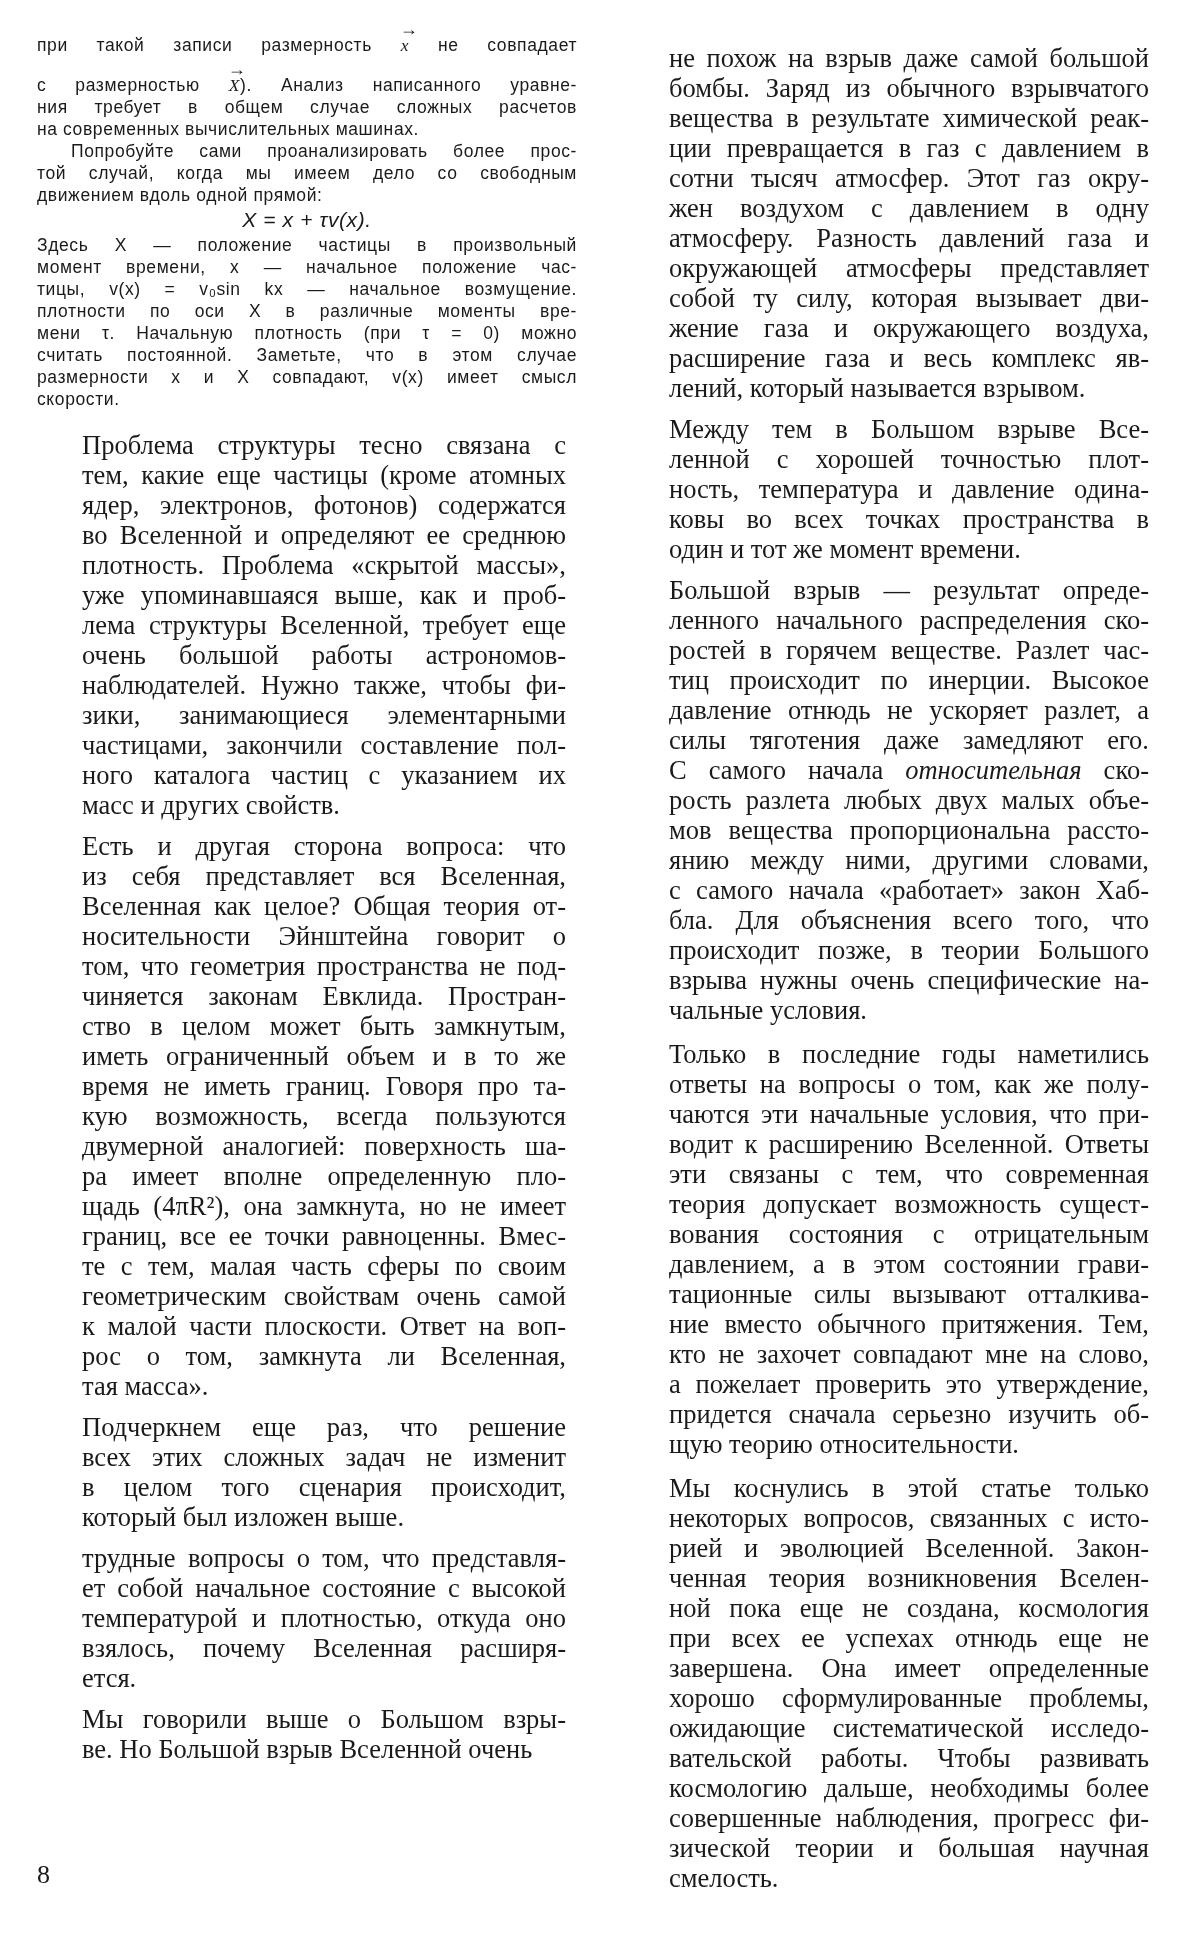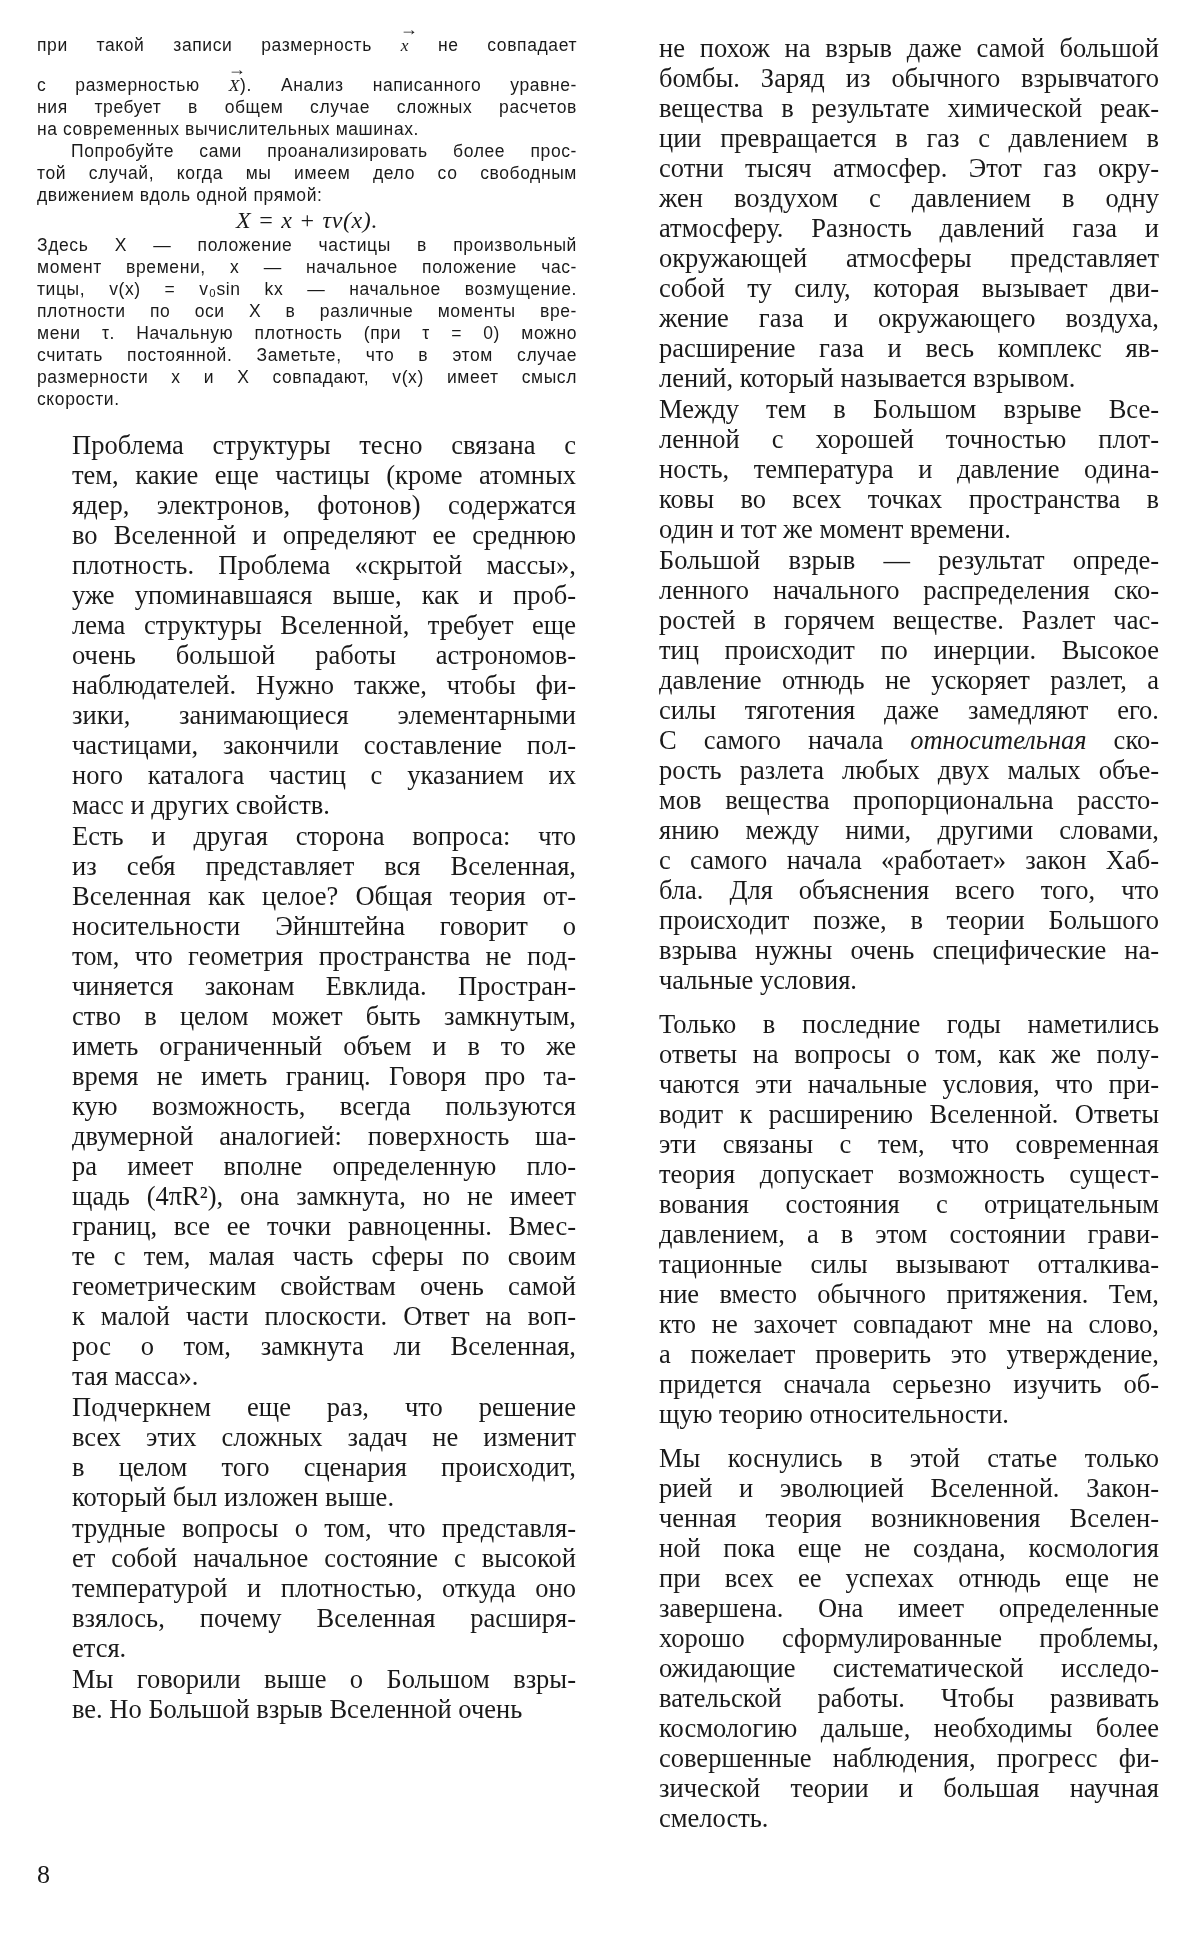--- a/index.html
+++ b/index.html
@@ -5,26 +5,26 @@
   html, body { margin: 0; padding: 0; background: #ffffff; }
   body { width: 1200px; height: 1950px; position: relative; overflow: hidden; color: #1a1a1a;
          font-family: "Liberation Serif", "DejaVu Serif", serif; }
   .col { position: absolute; top: 0; }
   .col-left  { left: 37px;  width: 540px; }
   .col-right { left: 624px; width: 536px; }
   .small { font-family: "Liberation Sans", "DejaVu Sans", sans-serif; font-size: 17.5px; line-height: 22px;
            letter-spacing: 0.6px; text-align: justify; }
   .small p { margin: 0; }
   .main { font-size: 26.5px; line-height: 30px; text-align: justify; }
-  .main p { margin: 1px; text-indent: 34px; }
+  .main p { margin: 11px; text-indent: 34px; }
   .main p.gap2 { margin-top: 14px; }
   .line { display: block; text-align: justify; text-align-last: justify; white-space: nowrap; }
   .line.last { text-align-last: left; }
-  .eq { text-align: center; font-style: italic; font-family: Liberation Serif, serif;
-        font-size: 24px; line-height: 28px; margin: 0; }
+  .eq { text-align: center; font-style: italic; font-family: Liberation Sans, sans-serif;
+        font-size: 21px; line-height: 28px; margin: 0; }
   .vec { position: relative; display: inline-block; font-style: italic; font-family: "Liberation Serif", "DejaVu Serif", serif; }
   .vec::before { content: "\2192"; position: absolute; left: -1px; top: -16px; font-style: normal; font-size: 18px; }
   .it { font-style: italic; font-family: "Liberation Serif", "DejaVu Serif", serif; }
   .page-number { position: absolute; left: 37px; top: 1860px; font-size: 26px; }
 </style>
 </head>
 <body>
 
 <div class="col col-left" style="top:34px;">
   <div class="small">
@@ -160,20 +160,21 @@
         <span class="line">давлением, а в этом состоянии грави-</span>
         <span class="line">тационные силы вызывают отталкива-</span>
         <span class="line">ние вместо обычного притяжения. Тем,</span>
         <span class="line">кто не захочет совпадают мне на слово,</span>
         <span class="line">а пожелает проверить это утверждение,</span>
         <span class="line">придется сначала серьезно изучить об-</span>
         <span class="line last">щую теорию относительности.</span>
       </p>
       <p class="gap2">
         <span class="line" style="text-indent: 34px;">Мы коснулись в этой статье только</span>
+        <span class="line">некоторых вопросов, связанных с исто-</span>
         <span class="line">рией и эволюцией Вселенной. Закон-</span>
         <span class="line">ченная теория возникновения Вселен-</span>
         <span class="line">ной пока еще не создана, космология</span>
         <span class="line">при всех ее успехах отнюдь еще не</span>
         <span class="line">завершена. Она имеет определенные</span>
         <span class="line">хорошо сформулированные проблемы,</span>
         <span class="line">ожидающие систематической исследо-</span>
         <span class="line">вательской работы. Чтобы развивать</span>
         <span class="line">космологию дальше, необходимы более</span>
         <span class="line">совершенные наблюдения, прогресс фи-</span>

